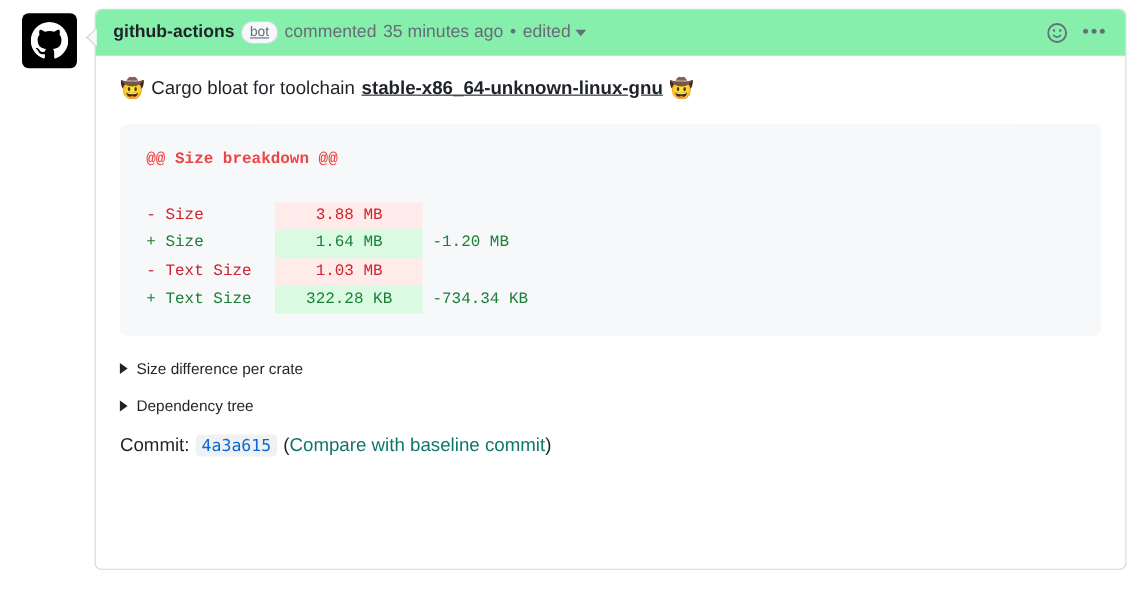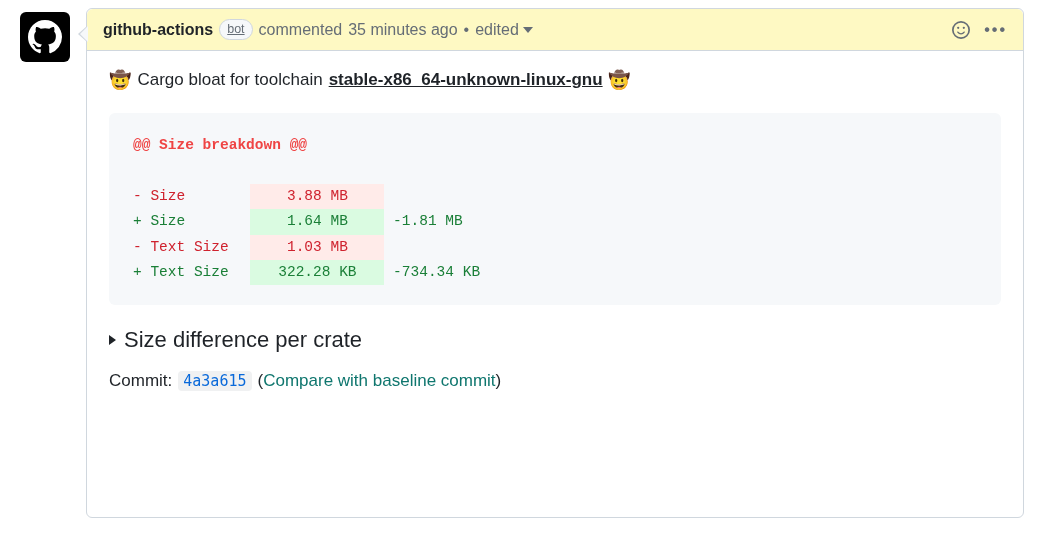--- a/index.html
+++ b/index.html
@@ -48,21 +48,21 @@
     content: "";
     position: absolute;
     top: 17px;
     left: -7.5px;
     width: 0; height: 0;
     border-top: 8px solid transparent;
     border-bottom: 8px solid transparent;
     border-right: 8px solid #f6f8fa;
   }
   .comment-header {
-    background: #fef9c3;
+    background: #86efac;
     border-bottom: 1px solid #d0d7de;
     border-radius: 6px 6px 0 0;
     padding: 10px 16px;
     display: flex;
     align-items: center;
     justify-content: space-between;
     color: #656d76;
   }
   .comment-header-left {
     display: flex;
@@ -127,21 +127,21 @@
   .diff-header { color: #ef4444; font-weight: 700; }
   .diff-del { color: #cf222e; }
   .diff-del .val-bg { background: #ffebe9; }
   .diff-add { color: #1a7f37; }
   .diff-add .val-bg { background: #dafbe1; }
   details {
     margin-bottom: 18px;
   }
   details summary {
     cursor: pointer;
-    font-size: 22px;
+    font-size: 14px;
     list-style: none;
     display: flex;
     align-items: center;
     gap: 8px;
   }
   details summary::before {
     content: "";
     display: inline-block;
     border-left: 7px solid #1f2328;
     border-top: 5px solid transparent;
@@ -208,28 +208,31 @@
       <div class="title-line">
         <span class="emoji">🤠</span>
         <span>Cargo bloat for toolchain</span>
         <span class="bold">stable-x86_64-unknown-linux-gnu</span>
         <span class="emoji">🤠</span>
       </div>
 
       <div class="diff-block"><span class="diff-header">@@ Size breakdown @@</span>
 
 <span class="diff-del"><span>-</span> <span class="rowpad">Size</span><span class="valpad val-bg">3.88 MB</span></span>
-<span class="diff-add"><span>+</span> <span class="rowpad">Size</span><span class="valpad val-bg">1.64 MB</span> <span class="deltapad">-1.81 MB</span></span>
+<span class="diff-add"><span>+</span> <span class="rowpad">Size</span><span class="valpad val-bg">1.64 MB</span> <span class="deltapad">-1.20 MB</span></span>
 <span class="diff-del"><span>-</span> <span class="rowpad">Text Size</span><span class="valpad val-bg">1.03 MB</span></span>
 <span class="diff-add"><span>+</span> <span class="rowpad">Text Size</span><span class="valpad val-bg">322.28 KB</span> <span class="deltapad">-734.34 KB</span></span></div>
 
       <details>
         <summary>Size difference per crate</summary>
       </details>
 
+      <details>
+        <summary>Dependency tree</summary>
+      </details>
 
       <div class="commit-line">
         <span>Commit:</span>
         <span class="commit-hash">4a3a615</span>
         <span>
           <span>(</span><span class="link">Compare with baseline commit</span><span>)</span>
         </span>
       </div>
     </div>
   </div>

